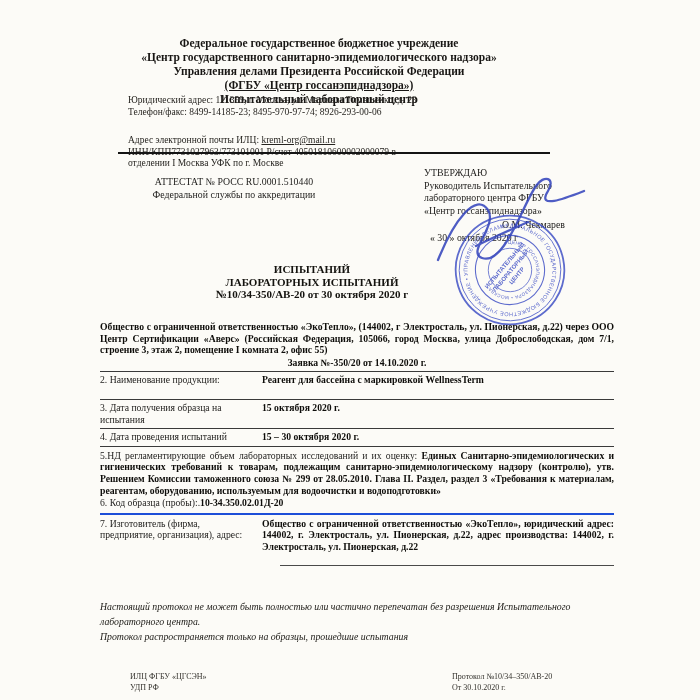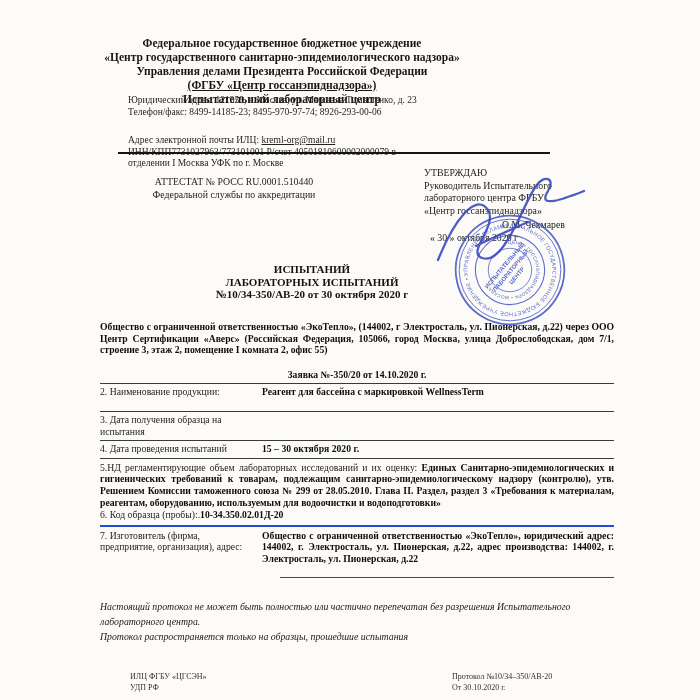--- a/index.html
+++ b/index.html
@@ -4,21 +4,21 @@
 <style>
   html,body{margin:0;padding:0;}
   .page{
     position:relative;width:700px;height:700px;overflow:hidden;
     background:#fcfbf7;
     font-family:"Liberation Serif", serif;
     color:#1d1c1a;
   }
   
   .org-header{position:absolute;top:36px;left:0;width:564px;text-align:center;
-    font-weight:bold;font-size:11.5px;line-height:14px;color:#181614;}
+    font-weight:bold;font-size:11.5px;line-height:14px;color:#181614;padding-left:37px;}
   .org-header .u{text-decoration:underline;}
   .addr{position:absolute;top:95px;left:128px;font-size:9.5px;line-height:11.5px;color:#262420;}
   .addr .email-line{margin-top:17px;}
   .addr .email{text-decoration:underline;}
   .rule-thick{position:absolute;top:152px;left:118px;width:432px;border-top:2.6px solid #141414;}
   
   .accred{position:absolute;top:175px;left:116px;width:236px;text-align:center;
     font-size:9.8px;line-height:13px;}
   .approve{position:absolute;top:167px;left:424px;width:190px;font-size:9.8px;line-height:12.5px;}
   .approve .signer{margin-top:2px;padding-left:78px;}
@@ -27,21 +27,21 @@
   .stamp{position:absolute;left:436px;top:196px;width:148px;height:148px;opacity:.82;}
   .signature{position:absolute;left:424px;top:158px;width:180px;height:130px;opacity:.88;}
   
   .doc-title{position:absolute;top:263px;left:100px;width:424px;text-align:center;
     font-weight:bold;font-size:11px;line-height:12.5px;color:#14130f;}
   
   .tbl{position:absolute;top:319px;left:100px;width:514px;font-size:9.7px;line-height:11.6px;}
   .trow{display:flex;border-bottom:1px solid #3a3a3a;padding:2px 0 3px;}
   .trow .lbl{width:152px;flex:none;padding-right:10px;}
   .trow .val{flex:1;font-weight:bold;text-align:justify;color:#0e0d0a;}
-  .trow .app{font-weight:bold;text-align:center;margin-top:13px;color:#0e0d0a;}
+  .trow .app{font-weight:bold;text-align:center;margin-top:1px;color:#0e0d0a;}
   .pad-b{padding-bottom:13px;}
   .block56{border-bottom:2px solid #1d4ed8;padding:3px 0 4px;}
   .block56 .p5{text-align:justify;}
   .block56 .p5 .b{font-weight:bold;color:#0e0d0a;}
   .row6{margin-top:1px;}
   .row6 .b{font-weight:bold;color:#0e0d0a;}
   .trow-last{display:flex;padding:3px 0 0;}
   .trow-last .lbl{width:152px;flex:none;padding-right:10px;}
   .trow-last .valwrap{flex:1;}
   .trow-last .val{font-weight:bold;text-align:justify;color:#0e0d0a;}
@@ -138,20 +138,21 @@
       </div>
     </div>
 
     <div class="trow pad-b">
       <div class="lbl">2. Наименование продукции:</div>
       <div class="val">Реагент для бассейна с маркировкой WellnessTerm</div>
     </div>
 
     <div class="trow">
       <div class="lbl">3. Дата получения образца на испытания</div>
+      <div class="val">15 октября 2020 г.</div>
     </div>
 
     <div class="trow">
       <div class="lbl">4. Дата проведения испытаний</div>
       <div class="val">15 – 30 октября 2020 г.</div>
     </div>
 
     <div class="block56">
       <div class="p5"><span>5.НД  регламентирующие  объем  лабораторных  исследований  и  их  оценку: </span><span class="b">Единых Санитарно-эпидемиологических и гигиенических требований к товарам, подлежащим санитарно-эпидемиологическому надзору (контролю),  утв. Решением Комиссии таможенного союза № 299 от 28.05.2010. Глава II. Раздел, раздел 3 «Требования к материалам, реагентам, оборудованию, используемым для водоочистки и водоподготовки»</span></div>
       <div class="row6"><span>6. Код образца (пробы):.</span><span class="b">10-34.350.02.01Д-20</span></div>

